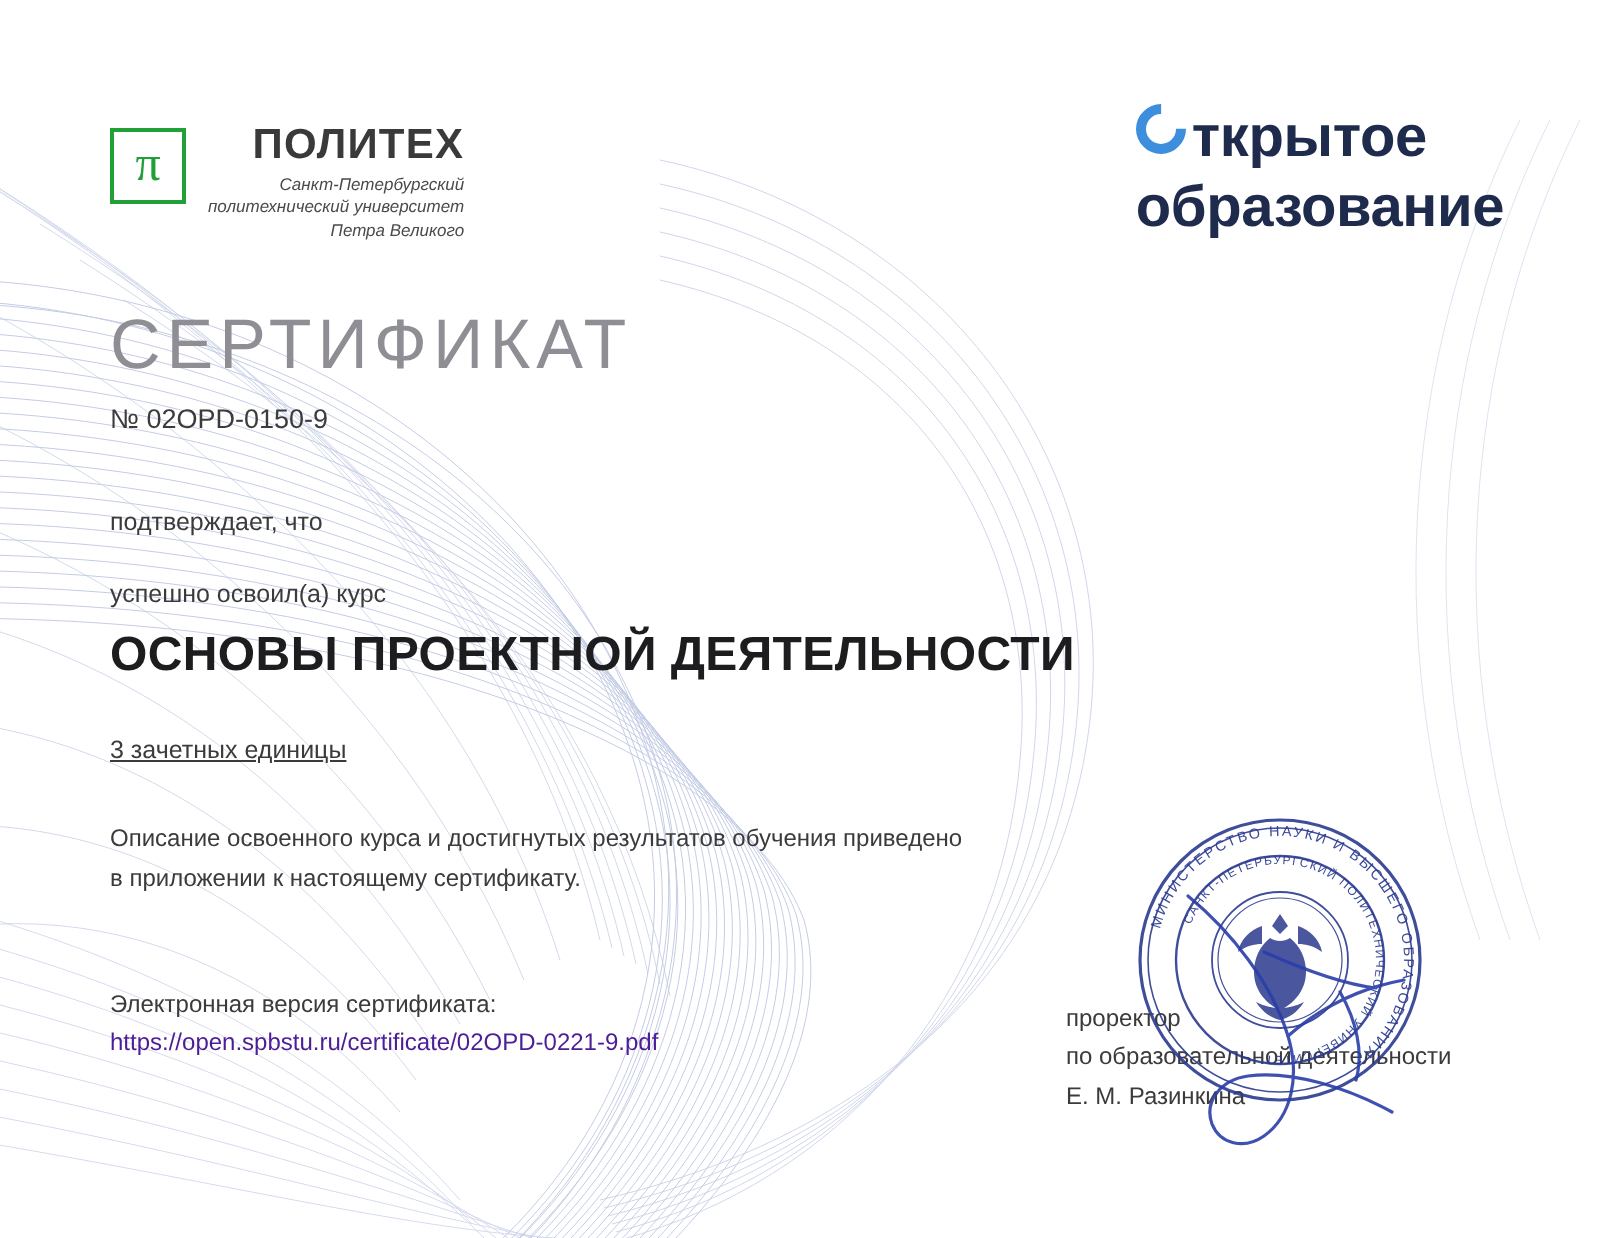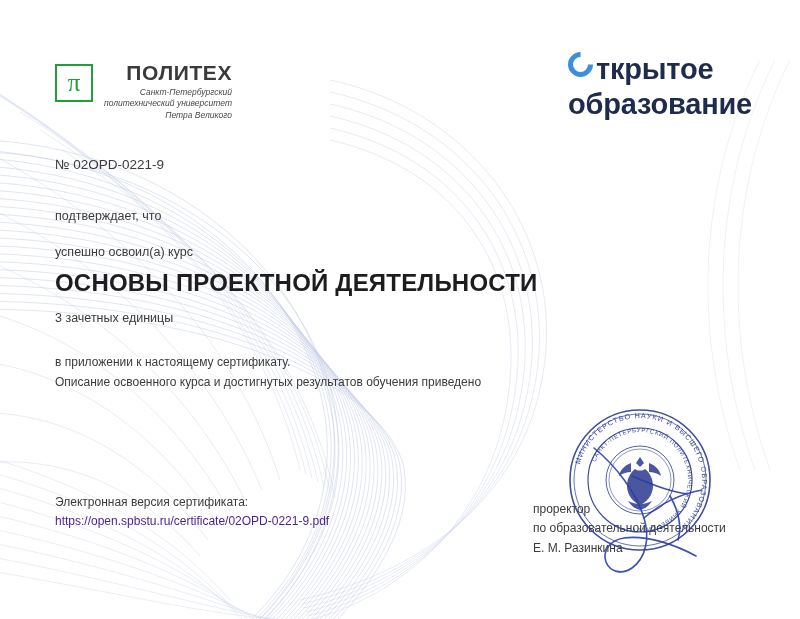--- a/index.html
+++ b/index.html
@@ -149,23 +149,24 @@
     color: #3b3b3b;
   }
   .course-name {
     margin-top: 10px;
     font-size: 24px;
     font-weight: bold;
     color: #1d1d1f;
     letter-spacing: 0.2px;
   }
   .credits {
-    margin-top: 14px;
+    margin-top: 26px;
     font-size: 12.5px;
     color: #3b3b3b;
+    text-decoration: underline;
   }
   .description {
     margin-top: 28px;
     font-size: 12px;
     color: #3b3b3b;
     line-height: 1.65;
     max-width: 500px;
   }
 
   
@@ -317,32 +318,33 @@
       <div class="openedu-line1">
         <span class="openedu-ring"></span>
         <span>ткрытое</span>
       </div>
       <div>образование</div>
     </div>
 
   </div>
 
   <div class="content">
-    <div class="cert-number">№ 02OPD-0221-9</div>
+    <div class="cert-title">СЕРТИФИКАТ</div>
+    <div class="cert-number">№ 02OPD-0150-9</div>
 
     <div class="confirms">подтверждает, что</div>
 
     <div class="completed">успешно освоил(а) курс</div>
     <div class="course-name">ОСНОВЫ ПРОЕКТНОЙ ДЕЯТЕЛЬНОСТИ</div>
 
     <div class="credits">3 зачетных единицы</div>
 
     <div class="description">
+      <div>Описание освоенного курса и достигнутых результатов обучения приведено</div>
       <div>в приложении к настоящему сертификату.</div>
-      <div>Описание освоенного курса и достигнутых результатов обучения приведено</div>
     </div>
   </div>
 
   <div class="footer-left">
     <div>Электронная версия сертификата:</div>
     <a class="footer-link" href="#">https://open.spbstu.ru/certificate/02OPD-0221-9.pdf</a>
   </div>
 
   <div class="footer-right">
     <div>проректор</div>

